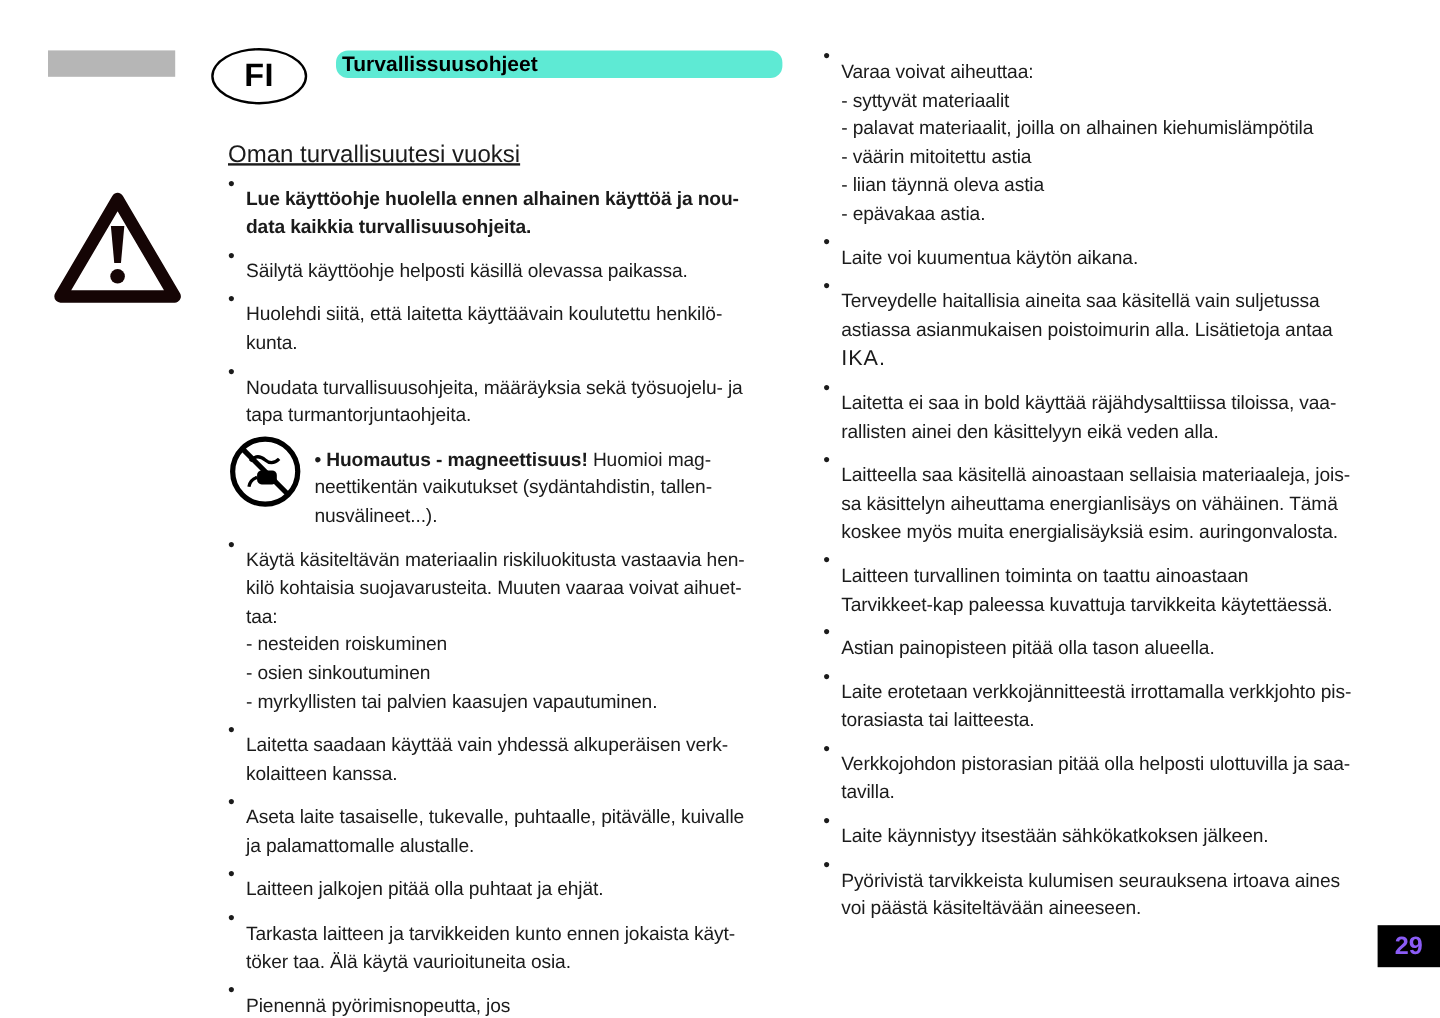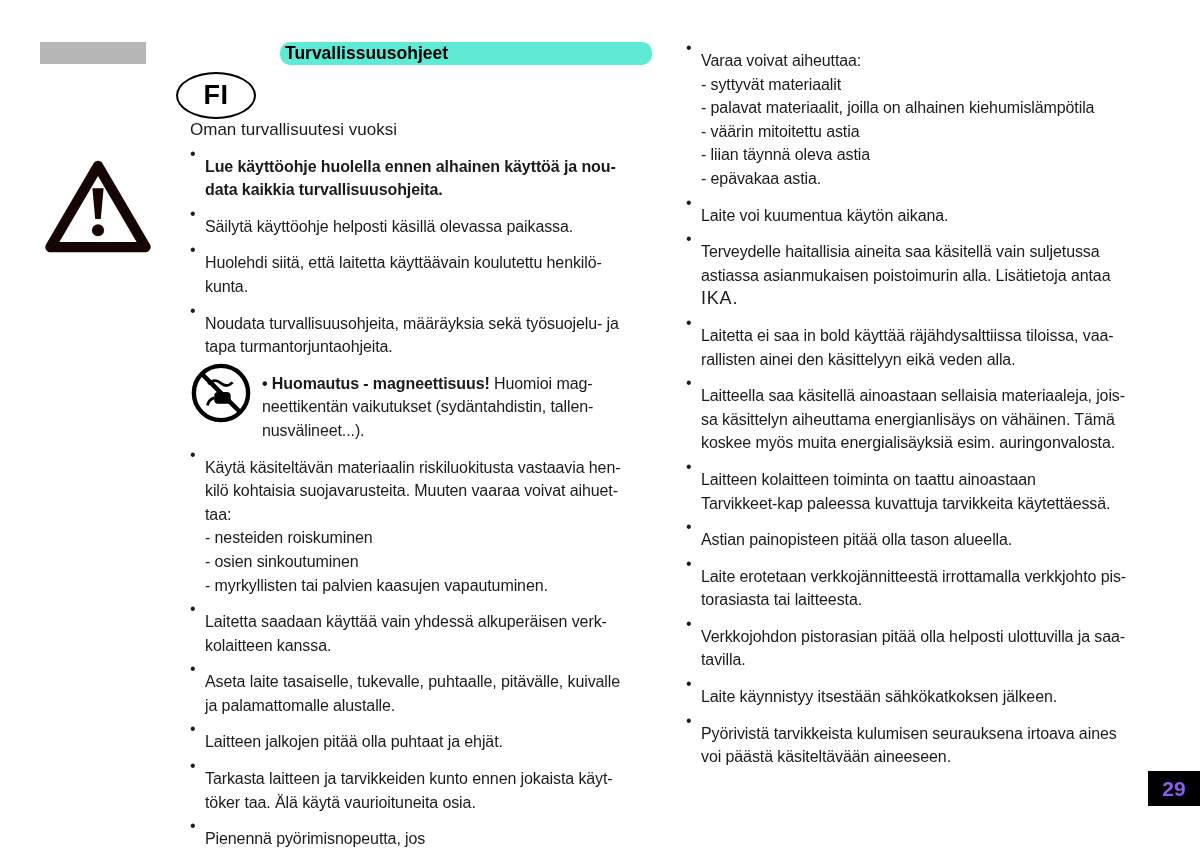--- a/index.html
+++ b/index.html
@@ -11,36 +11,36 @@
     position:relative;
     overflow:hidden;
   }
   .page { position:absolute; inset:0; }
 
   .top-bar { position:absolute; left:40px; top:42px; width:106px; height:22px; background:#b6b6b6; }
 
   .fi-badge {
     position:absolute; left:176px; top:40px; width:80px; height:47px;
     border:2.5px solid #000; border-radius:50%;
-    display:flex; align-items:center; justify-content:center; background:#fff;margin-top:32px;
+    display:flex; align-items:center; justify-content:center; background:#fff;
   }
   .fi-text { font-weight:bold; font-size:27px; letter-spacing:0.5px; color:#000; }
 
   .header-bar {
     position:absolute; left:280px; top:42px; width:372px; height:23px;
     background:#5eead4; display:flex; align-items:center; padding-left:5px;border-radius:10px;
   }
   .header-bar .hdr { font-weight:bold; font-size:17.5px; color:#000; }
 
   .warning-triangle { position:absolute; left:42px; top:156px; }
 
   .left-col  { position:absolute; left:190px; top:118px; width:470px; }
   .right-col { position:absolute; left:686px; top:36px;  width:492px; }
 
-  .col-heading { font-size:17px; line-height:23.6px; }
+  .col-heading { font-size:20px; line-height:23.6px; text-decoration:underline; }
 
   .li { display:flex; }
   .marker { flex:0 0 15px; width:15px; font-size:16px; line-height:23.6px; }
   .text {
     flex:1; font-size:16px; line-height:23.6px;
     white-space:pre-line; letter-spacing:-0.1px;margin-top:13px;
   }
   .bold { font-weight:bold; }
 
   .magnet-row { display:flex;justify-content:space-between; }
@@ -181,21 +181,21 @@
 rallisten ainei den käsittelyyn eikä veden alla.</span>
     </div>
     <div class="li">
       <span class="marker">•</span>
       <span class="text">Laitteella saa käsitellä ainoastaan sellaisia materiaaleja, jois-
 sa käsittelyn aiheuttama energianlisäys on vähäinen. Tämä
 koskee myös muita energialisäyksiä esim. auringonvalosta.</span>
     </div>
     <div class="li">
       <span class="marker">•</span>
-      <span class="text">Laitteen kolaitteen toiminta on taattu ainoastaan
+      <span class="text">Laitteen turvallinen toiminta on taattu ainoastaan
 Tarvikkeet-kap paleessa kuvattuja tarvikkeita käytettäessä.</span>
     </div>
     <div class="li">
       <span class="marker">•</span>
       <span class="text">Astian painopisteen pitää olla tason alueella.</span>
     </div>
     <div class="li">
       <span class="marker">•</span>
       <span class="text">Laite erotetaan verkkojännitteestä irrottamalla verkkjohto pis-
 torasiasta tai laitteesta.</span>

